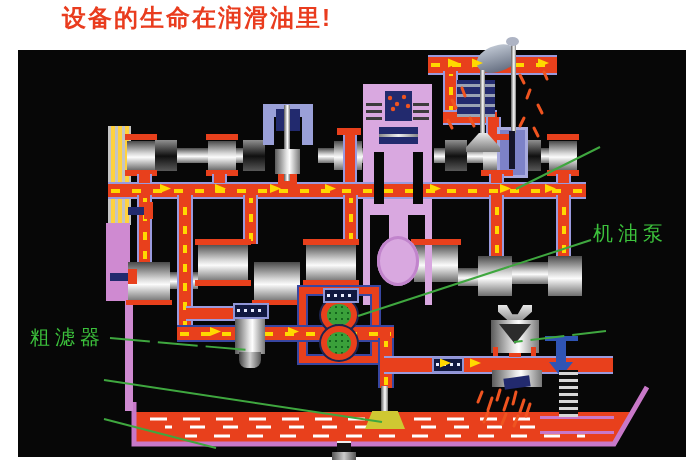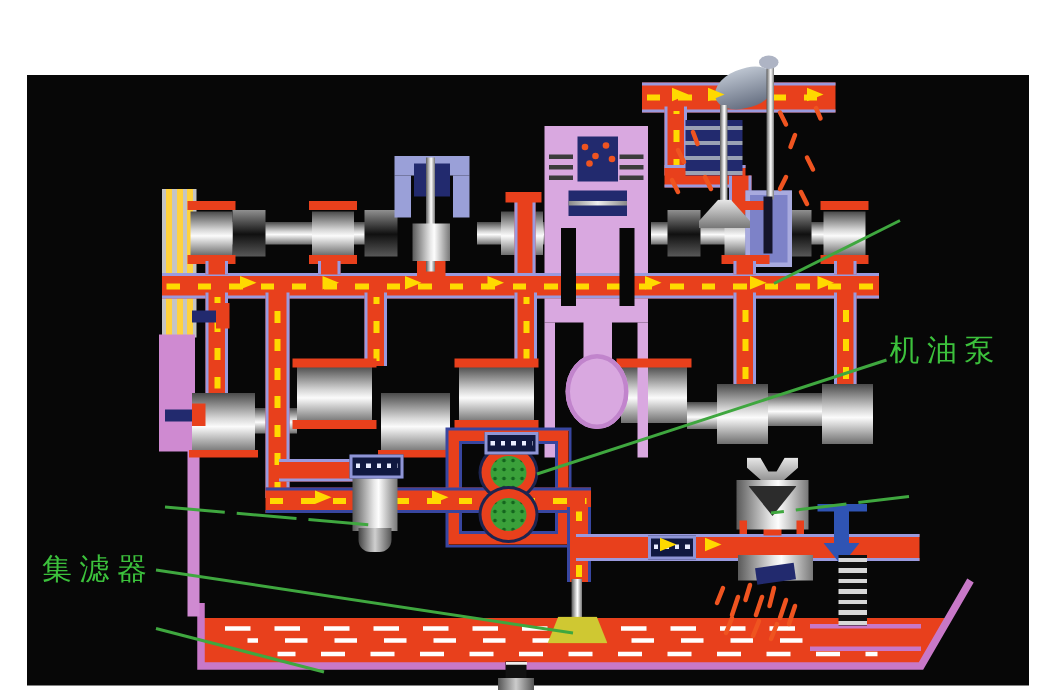--- a/index.html
+++ b/index.html
@@ -38,20 +38,21 @@
   .spring{background:repeating-linear-gradient(0deg,#9aa2b4 0 3px,#222a6e 3px 10px);z-index:4;}
   .coil{background:repeating-linear-gradient(0deg,#d8d8d8 0 3px,#101010 3px 7px);z-index:6;}
   .blue{background:#2f54b4;z-index:6;}
   svg.under{position:absolute;left:0;top:0;z-index:2;pointer-events:none;}
   svg.over{position:absolute;left:0;top:0;z-index:8;pointer-events:none;}
 </style>
 </head>
 <body>
 
 <div class="stage">
+  <div class="title">设备的生命在润滑油里!</div>
   <div class="panel"></div>
 
   <svg class="under" width="696" height="464" viewBox="0 0 696 464">
     <polygon points="136,412 633,412 614,442 136,442" fill="#e8401c"></polygon>
     <path d="M134,402 L134,444 L614,444 L647,387" fill="none" stroke="#c878c8" stroke-width="5"></path>
     <line x1="150" y1="419" x2="610" y2="419" stroke="#fff" stroke-width="3" stroke-dasharray="17 16"></line>
     <line x1="165" y1="427" x2="600" y2="427" stroke="#fff" stroke-width="3" stroke-dasharray="15 18" stroke-dashoffset="8"></line>
     <line x1="185" y1="436" x2="585" y2="436" stroke="#fff" stroke-width="3" stroke-dasharray="16 17" stroke-dashoffset="4"></line>
   </svg>
 
@@ -242,14 +243,14 @@
         <path d="M472,58.5 l11,4.5 l-11,4.5 z"></path>
       <path d="M538,58.5 l11,4.5 l-11,4.5 z"></path>
       <path d="M210,327 l11,4.5 l-11,4.5 z"></path>
         <path d="M288,327 l11,4.5 l-11,4.5 z"></path>
       <path d="M440,358.5 l11,4.5 l-11,4.5 z"></path>
         <path d="M470,358.5 l11,4.5 l-11,4.5 z"></path>
     </g>
   </svg>
 
   <div class="lbl" style="left:593px;top:220px;">机油泵</div>
-  <div class="lbl" style="left:28px;top:366px;">集滤器</div>
+  <div class="lbl" style="left:30px;top:324px;">粗滤器</div>
 </div>
 
 </body></html>

